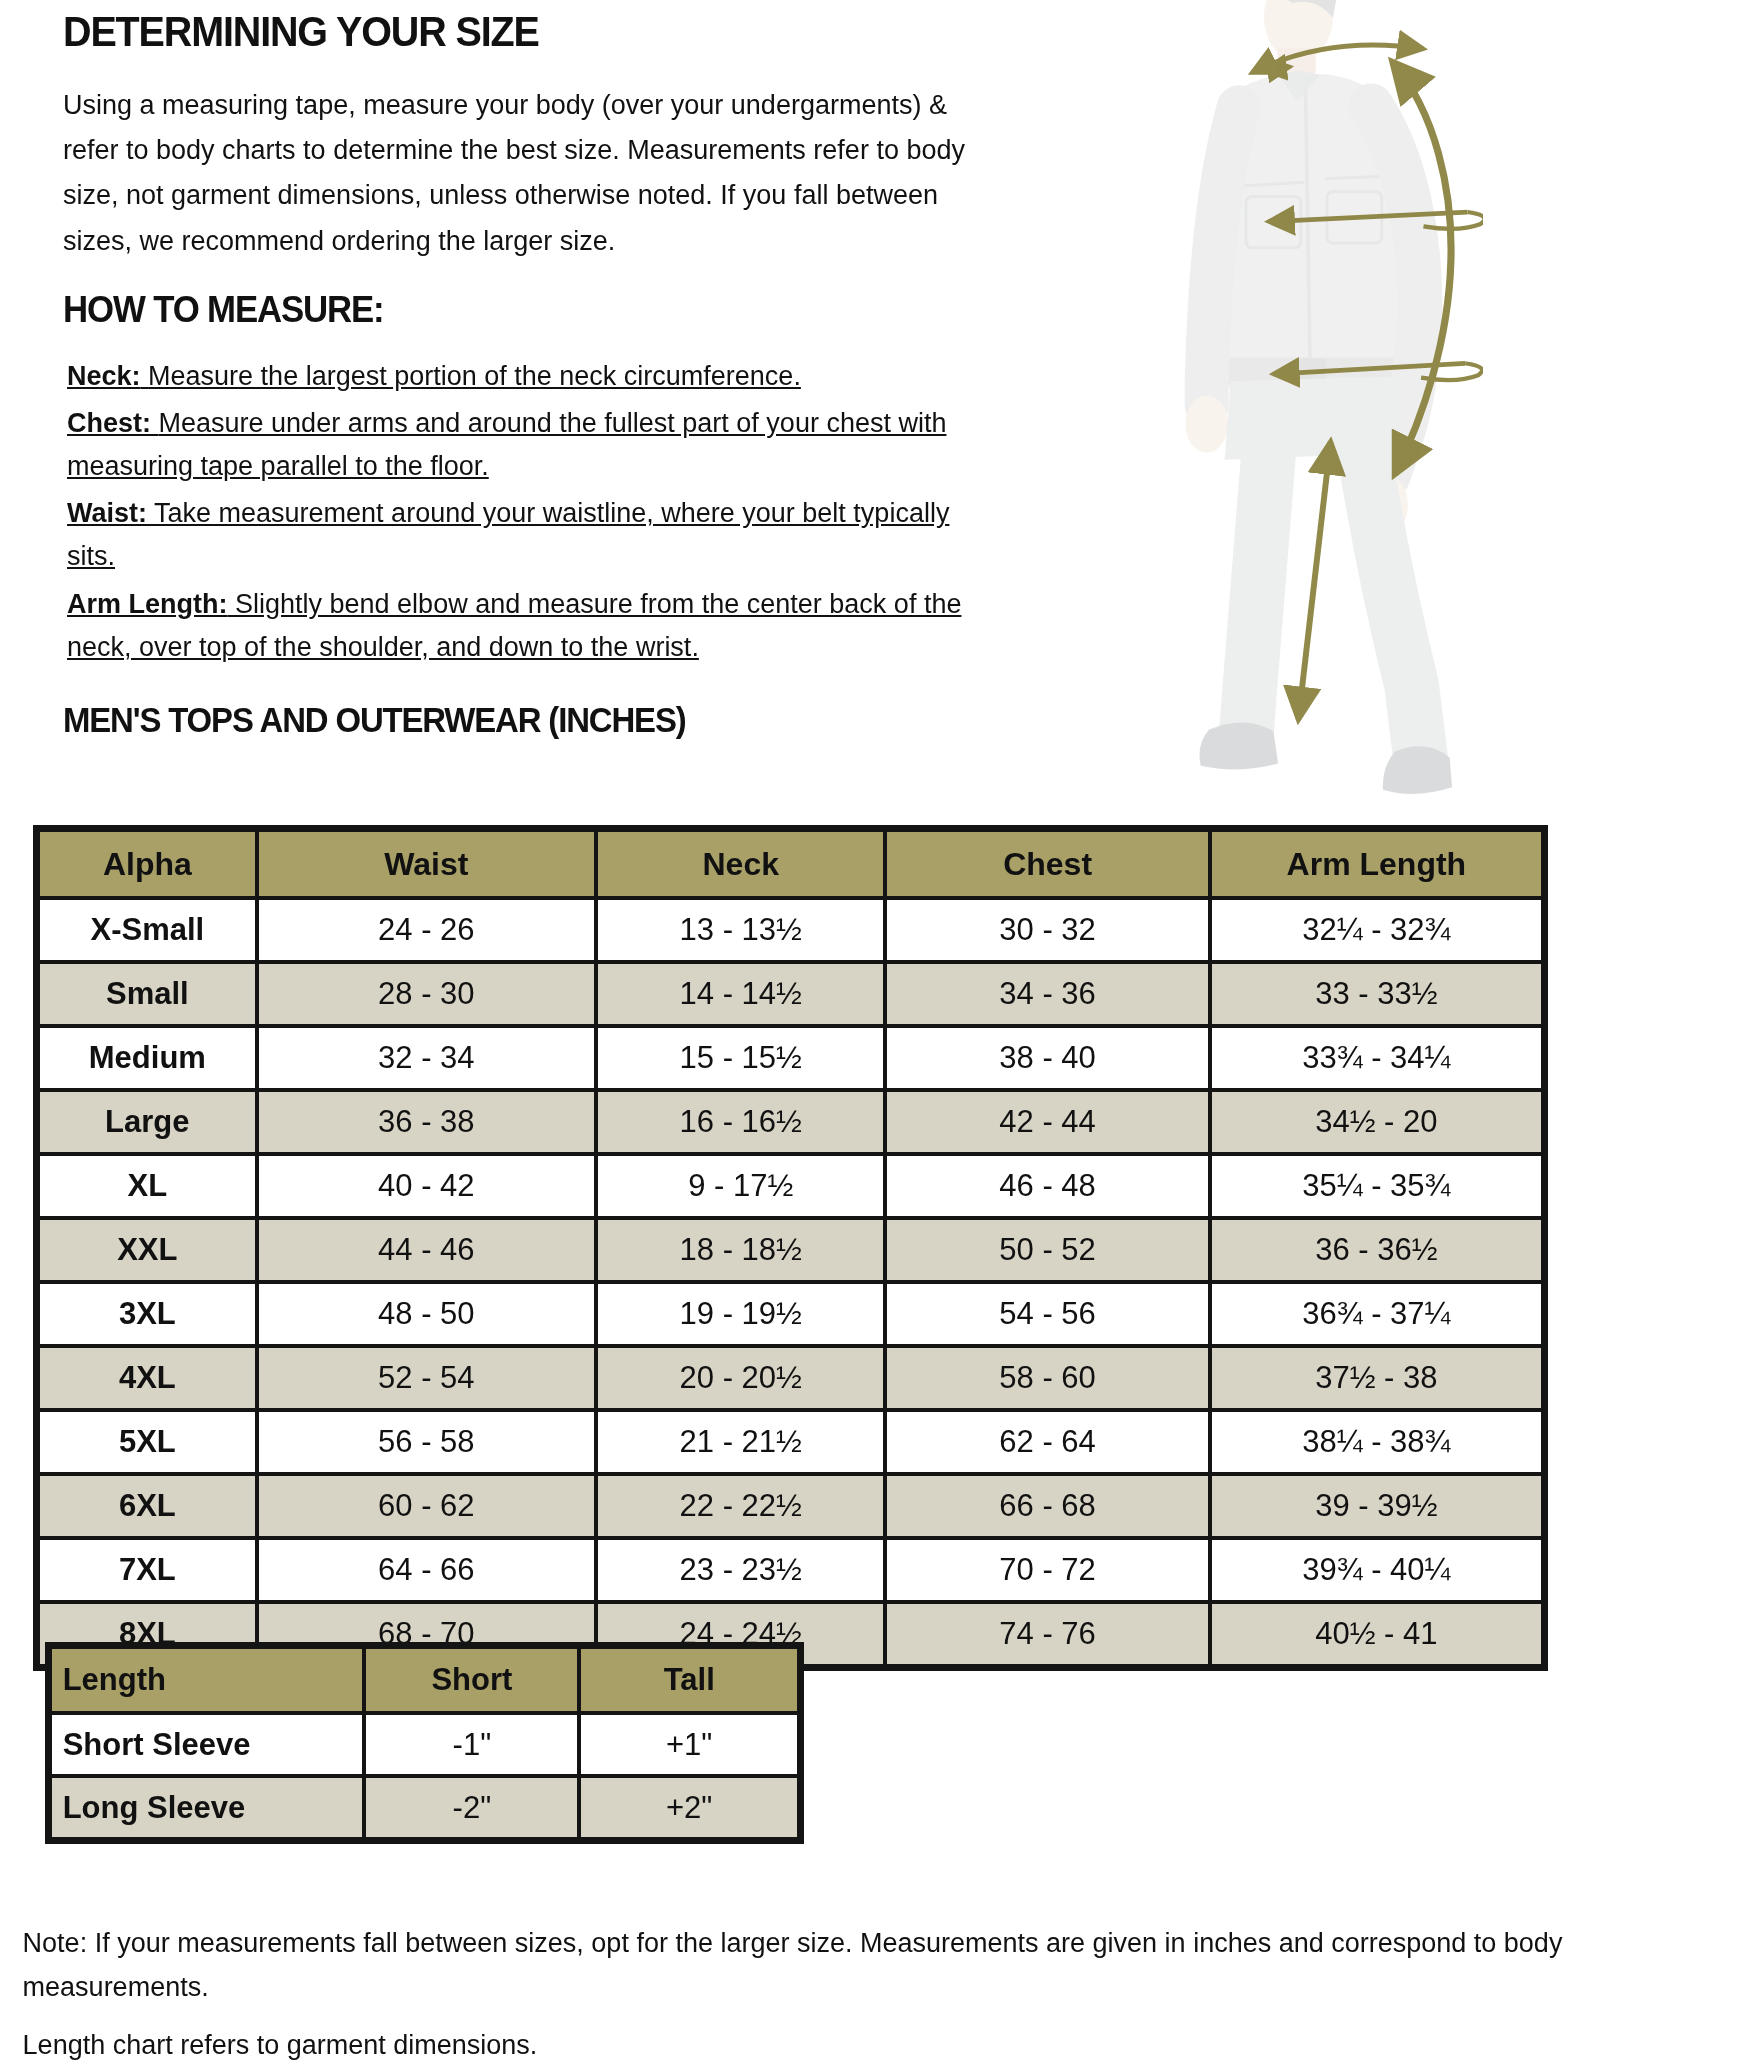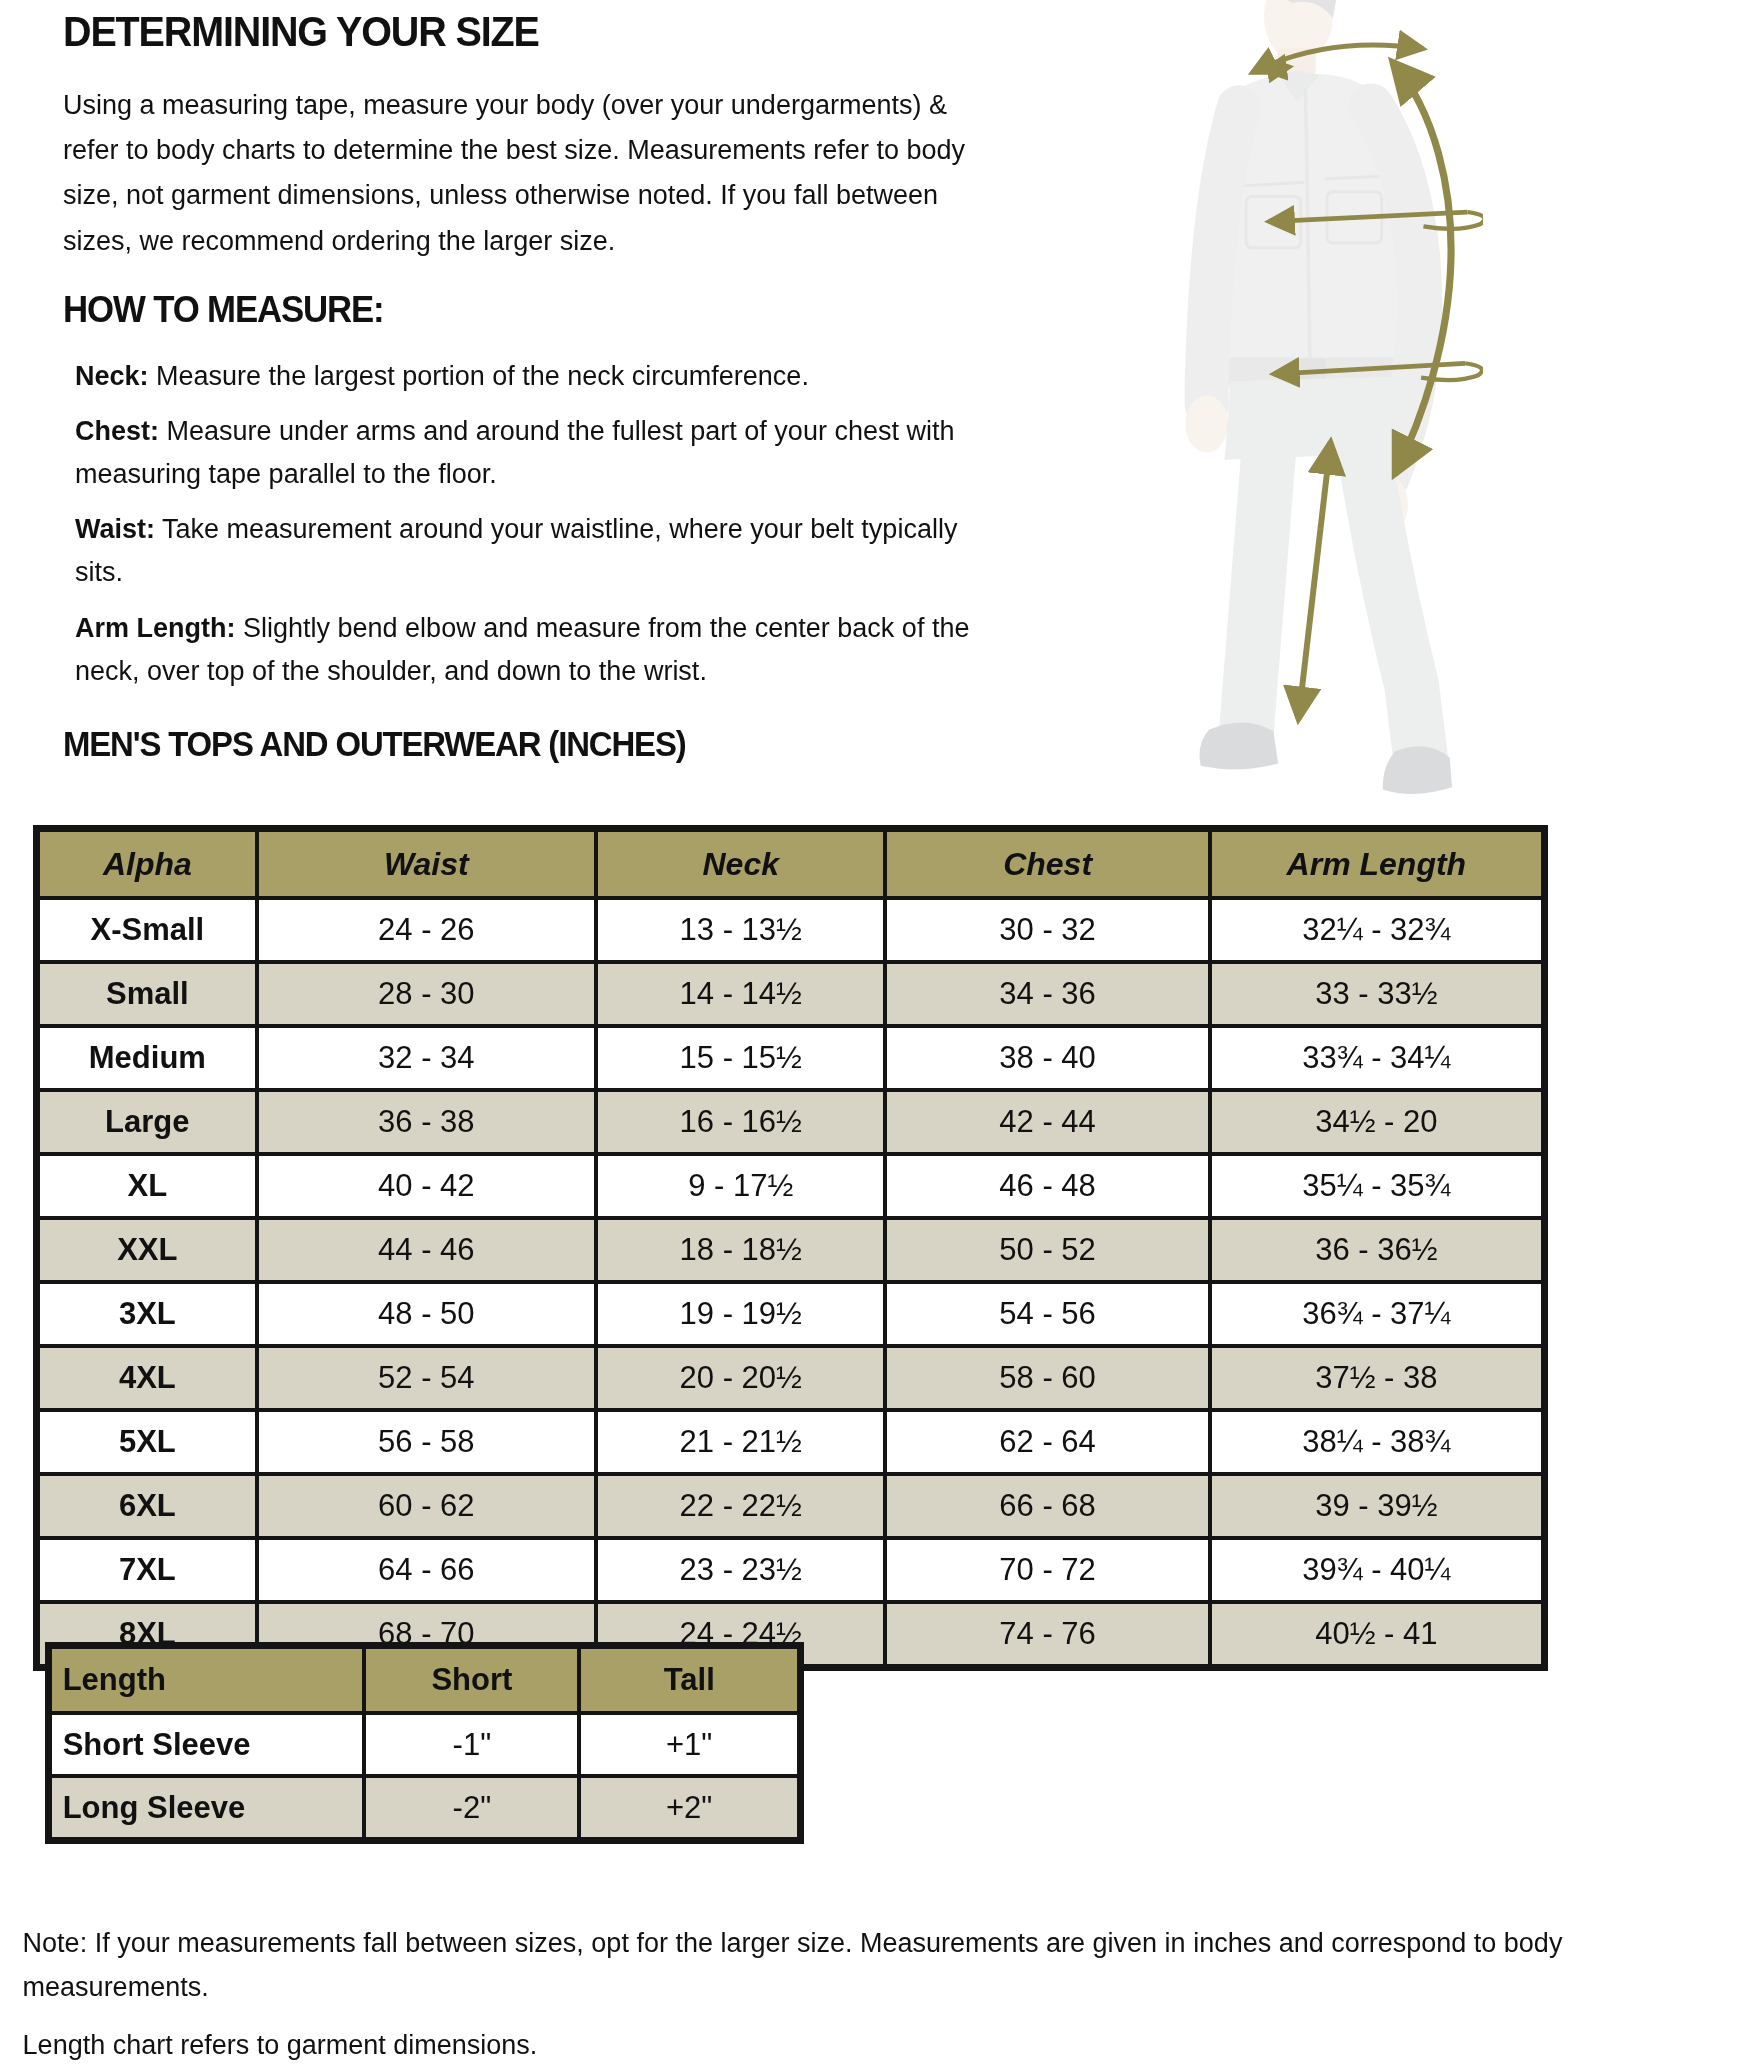--- a/index.html
+++ b/index.html
@@ -11,30 +11,30 @@
   .page{position:relative;width:1762px;height:1711px;}
 
   
   .text-col{position:absolute;left:63px;top:8.3px;width:944px;}
   h1,h2{font-weight:800;letter-spacing:-1.2px;transform:scaleX(.94);transform-origin:0 50%;white-space:nowrap;}
   h1{font-size:42px;margin:0 0 27px 0;}
   h2{font-size:37px;margin:0 0 24px 0;}
   h2.table-heading{font-size:35px;margin:0;}
   p.intro{font-size:27px;line-height:1.67;margin:0 0 25px 0;}
   .measure-list{font-size:27px;line-height:1.60;margin:0 0 31px 0;}
-  .measure-item{margin:12px;}
+  .measure-item{margin:4px;text-decoration:underline;}
   .measure-item b{font-weight:700;}
 
   
   .mannequin{position:absolute;left:1090px;top:0;width:393px;height:804px;}
 
   
   table{border-collapse:collapse;table-layout:fixed;background:#fff;}
   .size-table{position:absolute;left:33px;top:825px;width:1515px;border:7.1px solid #141414;}
-  .size-table th{background:#a8a066;font-size:32px;font-weight:700;height:62px;border:4.2px solid #141414;text-align:center;font-style:italic;}
+  .size-table th{background:#a8a066;font-size:32px;font-weight:700;height:62px;border:4.2px solid #141414;text-align:center;}
   .size-table td{font-size:31px;height:58px;border:4.2px solid #141414;text-align:center;}
   .size-table td.alpha{font-weight:700;}
   .size-table tr.alt td{background:#d7d3c5;}
 
   .length-table{position:absolute;left:45px;top:1642px;width:759px;border:7.1px solid #141414;}
   .length-table th{background:#a8a066;font-size:31px;font-weight:700;height:60px;border:4.2px solid #141414;text-align:center;}
   .length-table td{font-size:31px;height:57px;border:4.2px solid #141414;text-align:center;}
   .length-table .left{text-align:left;padding-left:10.7px;font-weight:700;}
 
   

